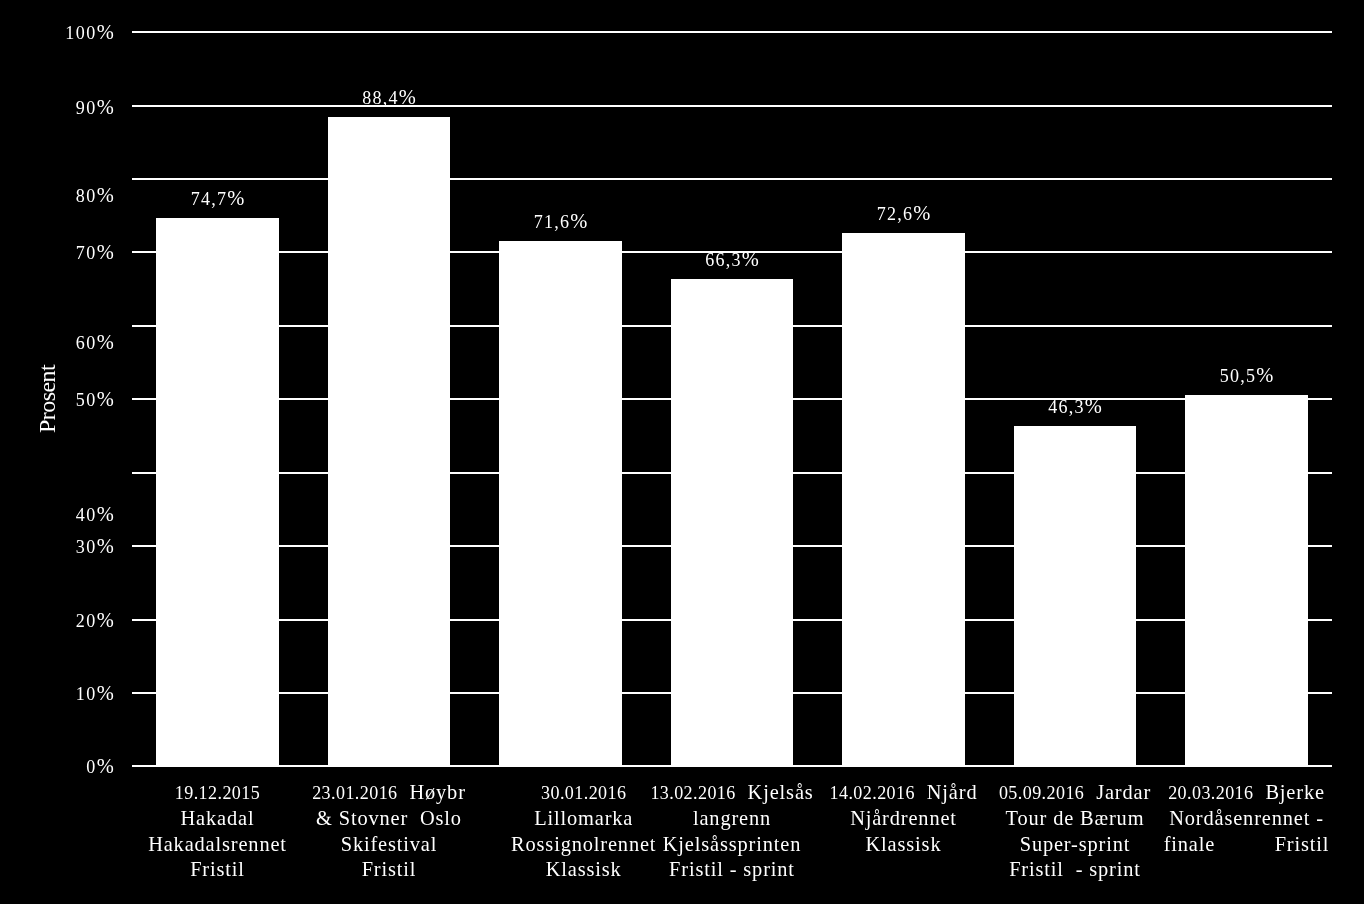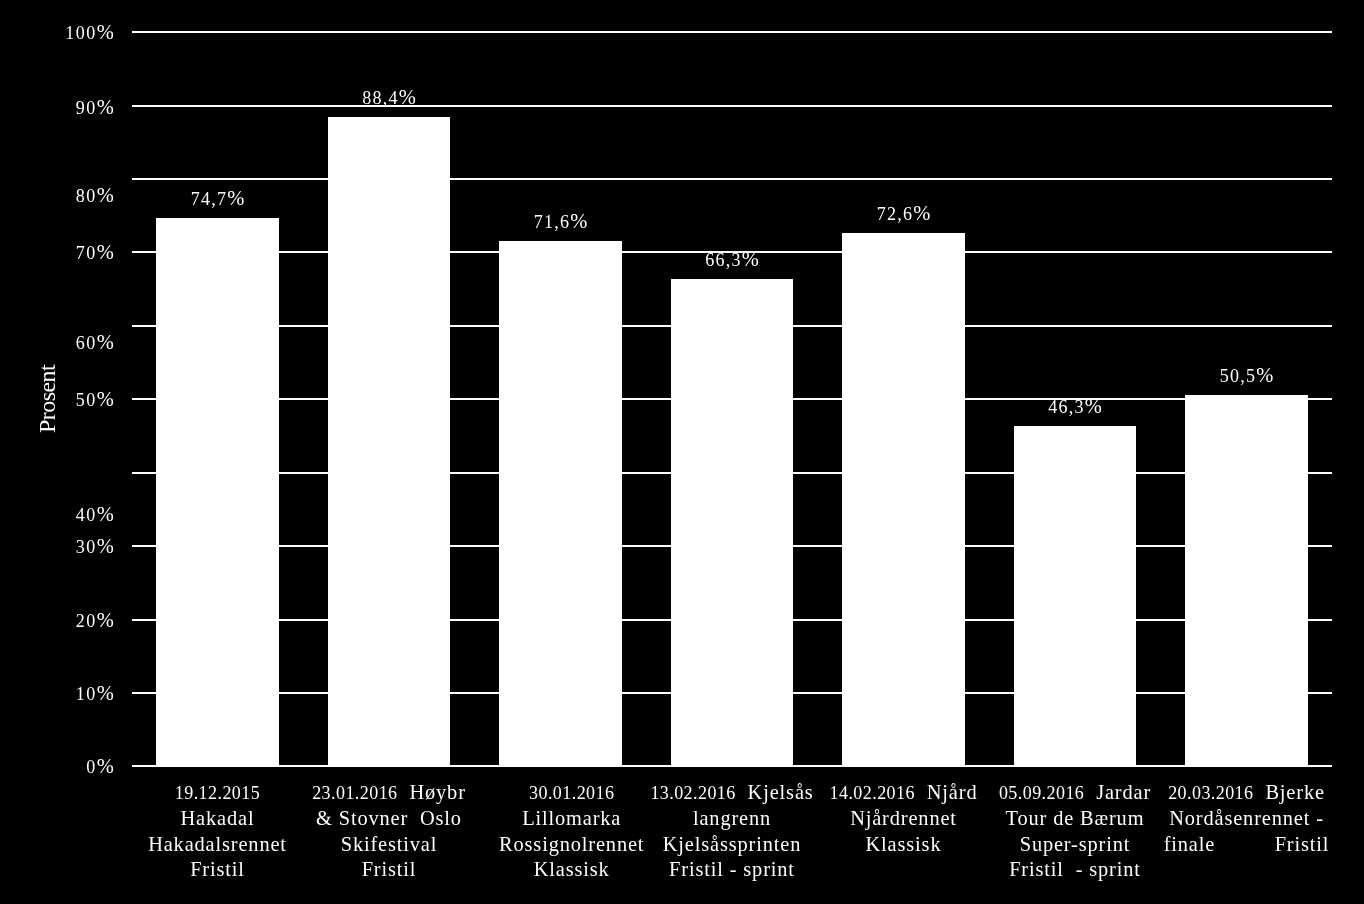--- a/index.html
+++ b/index.html
@@ -102,19 +102,19 @@
       <div class="dlabel" style="left: 303.286px; width: 171.429px; top: 86.9px;"><span class="num">88,4</span>%</div>
       <div class="dlabel" style="left: 474.786px; width: 171.429px; top: 210.9px;"><span class="num">71,6</span>%</div>
       <div class="dlabel" style="left: 646.286px; width: 171.429px; top: 248.9px;"><span class="num">66,3</span>%</div>
       <div class="dlabel" style="left: 817.786px; width: 171.429px; top: 202.9px;"><span class="num">72,6</span>%</div>
       <div class="dlabel" style="left: 989.286px; width: 171.429px; top: 395.9px;"><span class="num">46,3</span>%</div>
       <div class="dlabel" style="left: 1160.79px; width: 171.429px; top: 364.9px;"><span class="num">50,5</span>%</div>
     </div>
   <div id="catlabels">
       <div class="catlabel" style="left: 131.786px; width: 171.429px;"><div><span class="num">19.12.2015</span></div><div>Hakadal</div><div>Hakadalsrennet</div><div>Fristil</div></div>
       <div class="catlabel" style="left: 303.286px; width: 171.429px;"><div><span class="num">23.01.2016</span>  Høybr</div><div>&amp; Stovner  Oslo</div><div>Skifestival</div><div>Fristil</div></div>
-      <div class="catlabel" style="left: 486px; width: 171.429px;"><div><span class="num">30.01.2016</span></div><div>Lillomarka</div><div>Rossignolrennet</div><div>Klassisk</div></div>
+      <div class="catlabel" style="left: 498px; width: 171.429px;"><div><span class="num">30.01.2016</span></div><div>Lillomarka</div><div>Rossignolrennet</div><div>Klassisk</div></div>
       <div class="catlabel" style="left: 646.286px; width: 171.429px;"><div><span class="num">13.02.2016</span>  Kjelsås</div><div>langrenn</div><div>Kjelsåssprinten</div><div>Fristil - sprint</div></div>
       <div class="catlabel" style="left: 817.786px; width: 171.429px;"><div><span class="num">14.02.2016</span>  Njård</div><div>Njårdrennet</div><div>Klassisk</div></div>
       <div class="catlabel" style="left: 989.286px; width: 171.429px;"><div><span class="num">05.09.2016</span>  Jardar</div><div>Tour de Bærum</div><div>Super-sprint</div><div>Fristil  - sprint</div></div>
       <div class="catlabel" style="left: 1160.79px; width: 171.429px;"><div><span class="num">20.03.2016</span>  Bjerke</div><div>Nordåsenrennet -</div><div>finale          Fristil</div></div>
     </div>
 </div>
 
 </body></html>

